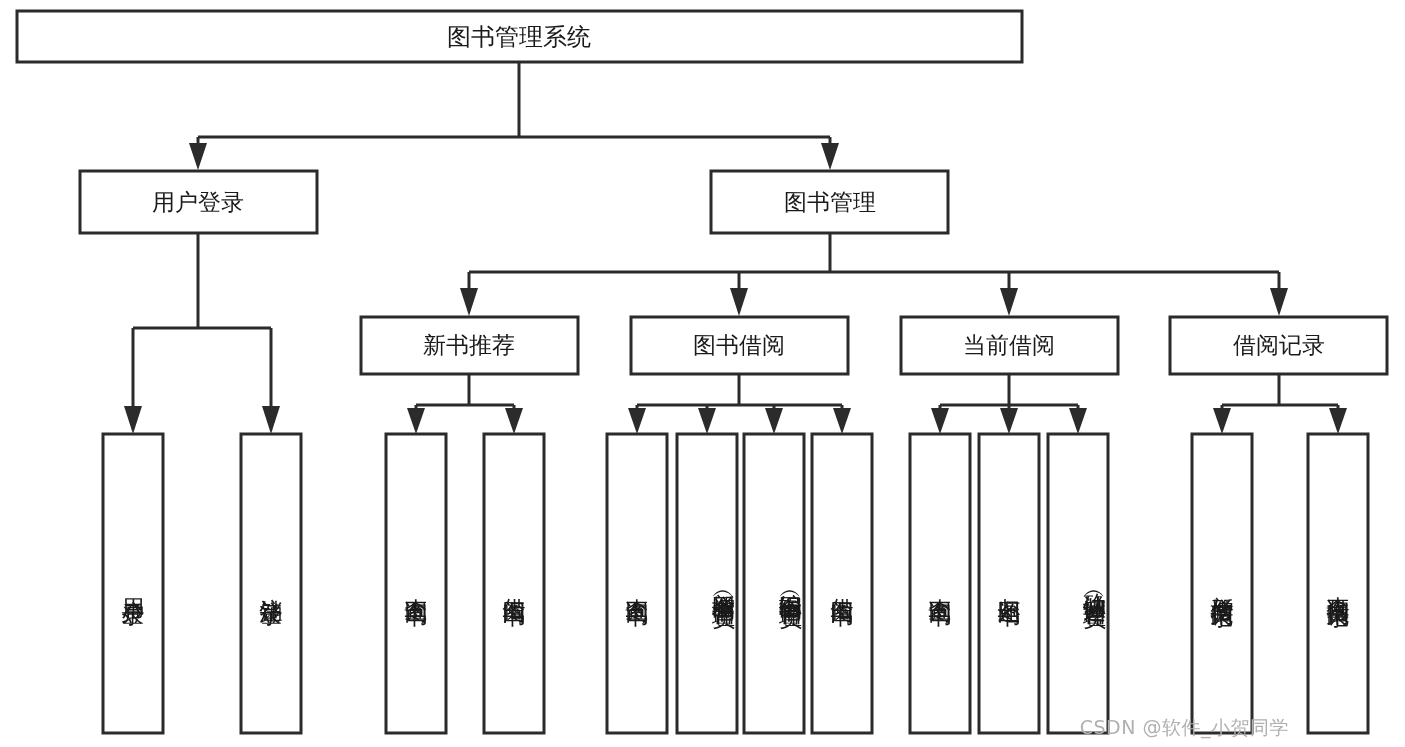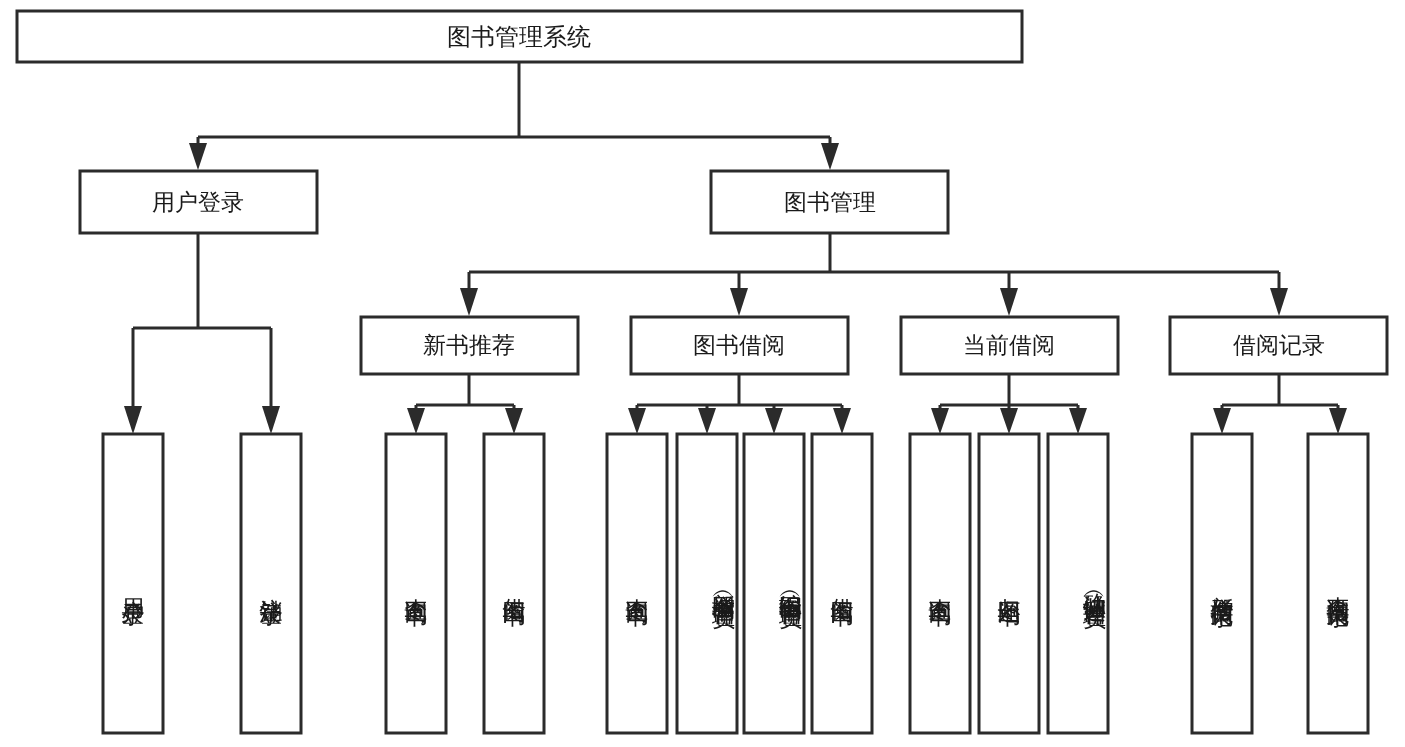--- a/index.html
+++ b/index.html
@@ -229,14 +229,15 @@
   <div class="leaf-label" style="left:744px; top:434px; width:60px; height:299px; align-items:flex-start;">编辑图书（管理员）</div>
   <div class="leaf-label" style="left:812px; top:434px; width:60px; height:299px;">借阅图书</div>
 
   <div class="leaf-label" style="left:910px; top:434px; width:60px; height:299px;">查询图书</div>
   <div class="leaf-label" style="left:979px; top:434px; width:60px; height:299px;">归还图书</div>
   <div class="leaf-label" style="left:1048px; top:434px; width:60px; height:299px; align-items:flex-start;">确认归还（管理员）</div>
 
   <div class="leaf-label" style="left:1192px; top:434px; width:60px; height:299px;">新增借阅记录</div>
   <div class="leaf-label" style="left:1308px; top:434px; width:60px; height:299px;">查询借阅记录</div>
 
+  <div class="watermark">CSDN @软件_小贺同学</div>
 
 </div>
 
 </body></html>

